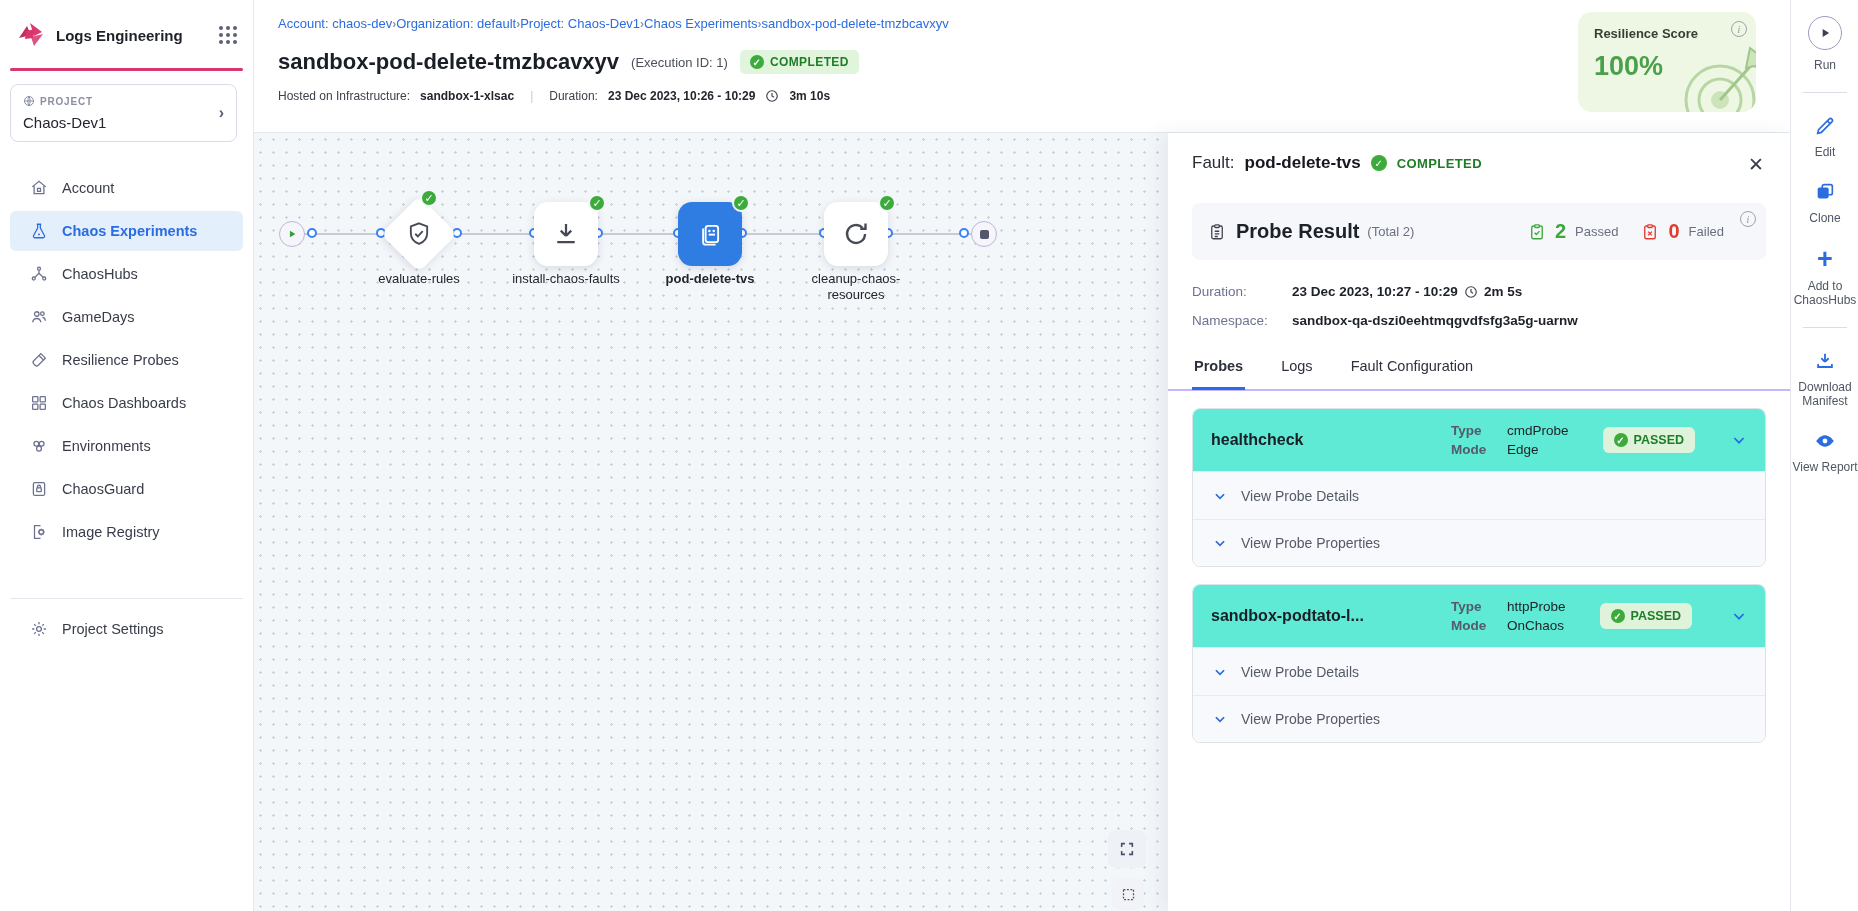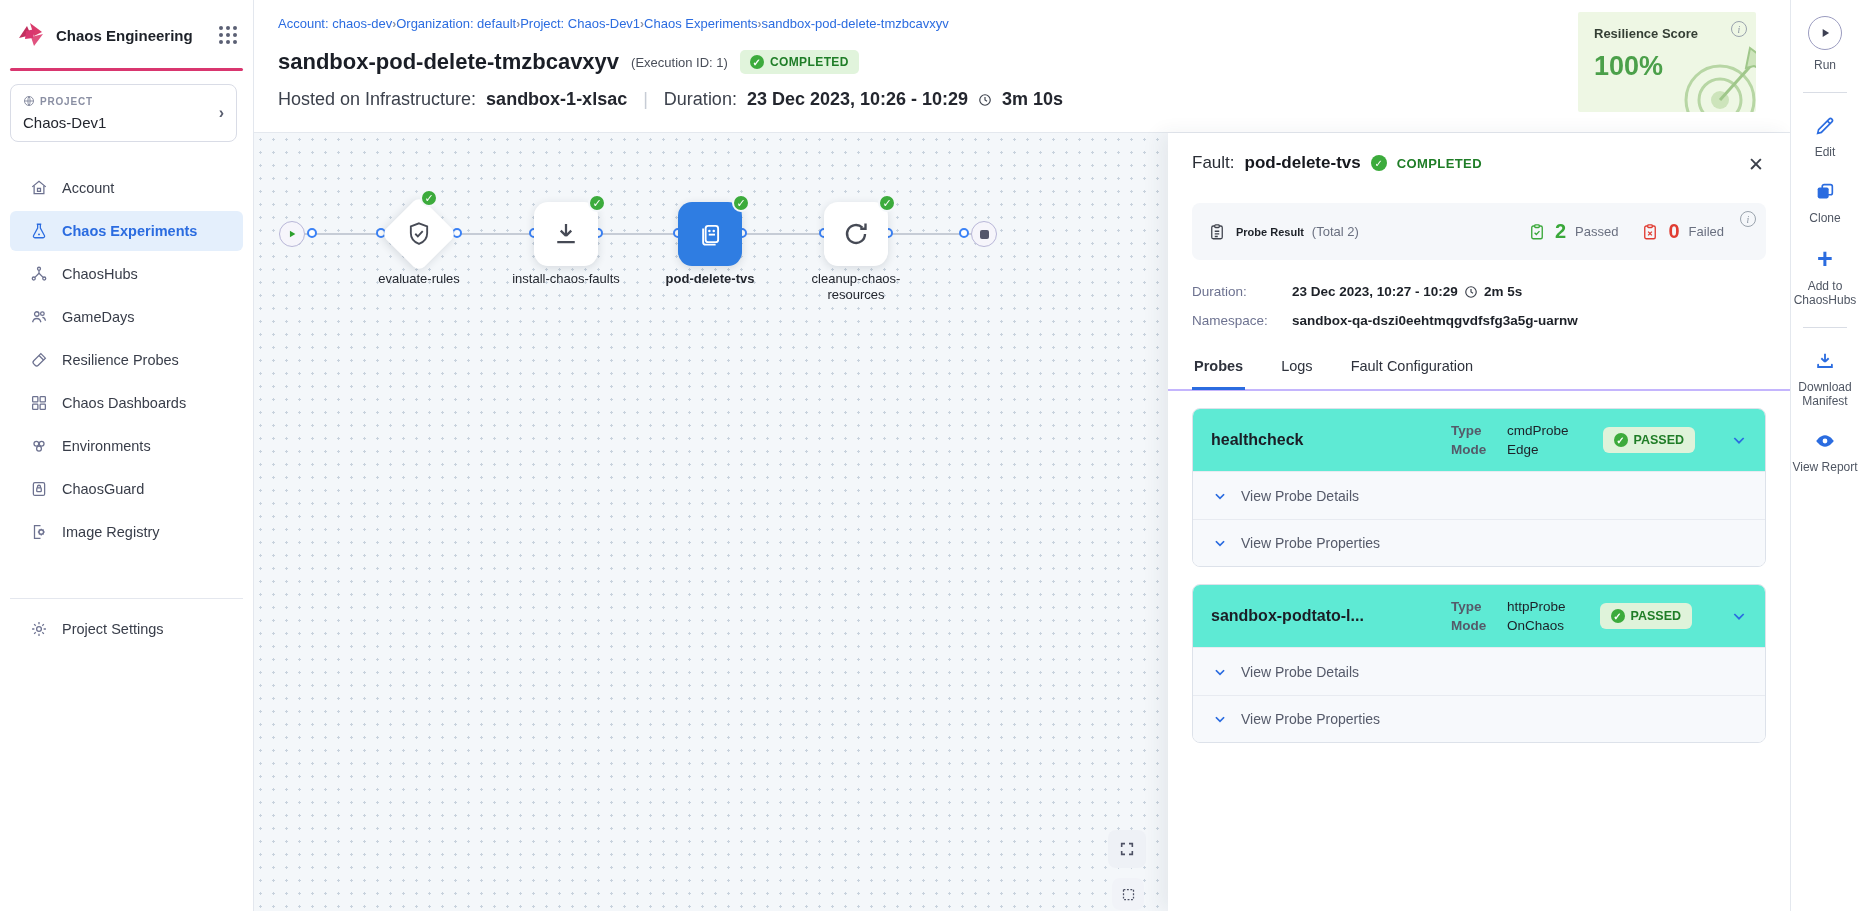--- a/index.html
+++ b/index.html
@@ -47,27 +47,27 @@
   .crumbs a { color:#2b6ce0; text-decoration:none; cursor:pointer; }
   .crumb-sep { color:#8f95a8; font-size:12px; font-weight:bold; }
   .title-row { display:flex; align-items:center; gap:12px; margin:18px 0 0 24px; }
   .page-title { font-size:22px; font-weight:bold; color:#1a1e26; }
   .exec-id { font-size:13px; color:#4a4f5a; }
   .badge-completed { display:inline-flex; align-items:center; gap:6px; background:#e1f4dc;
     color:#1f7d27; font-size:12px; font-weight:bold; letter-spacing:.4px; border-radius:5px;
     padding:5px 10px; }
   .check-circle { width:14px; height:14px; border-radius:50%; background:#3cab3c; color:#fff;
     font-size:10px; display:inline-flex; align-items:center; justify-content:center; flex:none; }
-  .meta-row { display:flex; align-items:center; gap:10px; font-size:18px; color:#3c414c;
+  .meta-row { display:flex; align-items:center; gap:10px; font-size:12px; color:#3c414c;
     margin:14px 0 0 24px; }
   .meta-row b { color:#23262e; }
   .meta-pipe { color:#c7ccd5; margin:0 6px; }
   .clock { display:inline-flex; vertical-align:-2px; }
   .resilience-card { position:absolute; right:34px; top:12px; width:178px; height:100px;
-    background:#eef7e4; border-radius:2px; overflow:hidden; padding:14px 16px; }
+    background:#eef7e4; border-radius:14px; overflow:hidden; padding:14px 16px; }
   .resilience-label { font-size:13px; font-weight:bold; color:#353f35; }
   .resilience-value { font-size:27px; font-weight:bold; color:#4ba04a; margin-top:10px; }
   .info-dot { width:16px; height:16px; border-radius:50%; border:1.5px solid #9aa3ad;
     color:#8d97a2; font-size:10px; display:flex; align-items:center; justify-content:center;
     font-family:"Liberation Serif", serif; font-style:italic; cursor:pointer; }
   .resilience-card .info-dot { position:absolute; top:9px; right:9px; }
   .target-art { position:absolute; right:-14px; bottom:-18px; }
   .rail-btn { display:flex; flex-direction:column; align-items:center; gap:8px; margin-top:22px;
     cursor:pointer; width:68px; }
   .rail-btn .lbl { font-size:12px; color:#4f5663; text-align:center; line-height:14px; }
@@ -103,21 +103,21 @@
   
   .fault-head { display:flex; align-items:center; gap:10px; font-size:17px; }
   .fault-label { color:#2a2e36; }
   .fault-name { font-weight:bold; color:#16181e; }
   .fault-status { color:#1f7d27; font-weight:bold; font-size:13px; letter-spacing:.4px; }
   .panel-close { position:absolute; right:26px; top:22px; font-size:19px; color:#3a3f4a;
     cursor:pointer; line-height:19px; }
   .probe-box { position:relative; margin-top:30px; background:#f5f7fa; border-radius:8px;
     padding:17px 16px; display:flex; align-items:center; }
   .probe-box .info-dot { position:absolute; top:8px; right:10px; }
-  .pr-title { font-size:11px; font-weight:bold; margin-left:10px; }
+  .pr-title { font-size:20px; font-weight:bold; margin-left:10px; }
   .pr-total { font-size:13px; color:#6a7080; margin-left:8px; }
   .pr-right { margin-left:auto; display:flex; align-items:center; gap:9px; padding-right:26px; }
   .pr-count-pass { font-size:20px; font-weight:bold; color:#3aa83a; }
   .pr-count-fail { font-size:20px; font-weight:bold; color:#e03c32; }
   .pr-sub { font-size:13px; color:#6a7080; margin-right:14px; }
   .kv-row { display:flex; font-size:13.5px; margin-top:24px; }
   .kv-row .k { width:100px; color:#6d7290; flex:none; }
   .kv-row .v { color:#1d2128; display:flex; align-items:center; gap:6px; }
   .tabs { display:flex; gap:34px; margin:26px -24px 0 -24px; padding:0 24px;
     border-bottom:2px solid #c4b5fd; }
@@ -148,21 +148,21 @@
 <div class="sidebar">
   <div class="logo-row">
     <span class="logo-mark">
       <svg width="30" height="30" viewBox="0 0 30 30">
         <path d="M14 3l12 9-8 4z" fill="#da3b6b"></path>
         <path d="M27 14l-9 12-3-9z" fill="#e0527f"></path>
         <path d="M3 18l8-12 4 9z" fill="#c12f5e"></path>
         <path d="M10 11l9-2-2 9-8 1z" fill="#d9366f"></path>
       </svg>
     </span>
-    <span class="app-title">Chaos Engineering</span>
+    <span class="app-title">Logs Engineering</span>
     <span class="grid-icon">
       <i></i>
         <i></i>
         <i></i>
         <i></i>
         <i></i>
         <i></i>
         <i></i>
         <i></i>
         <i></i>

